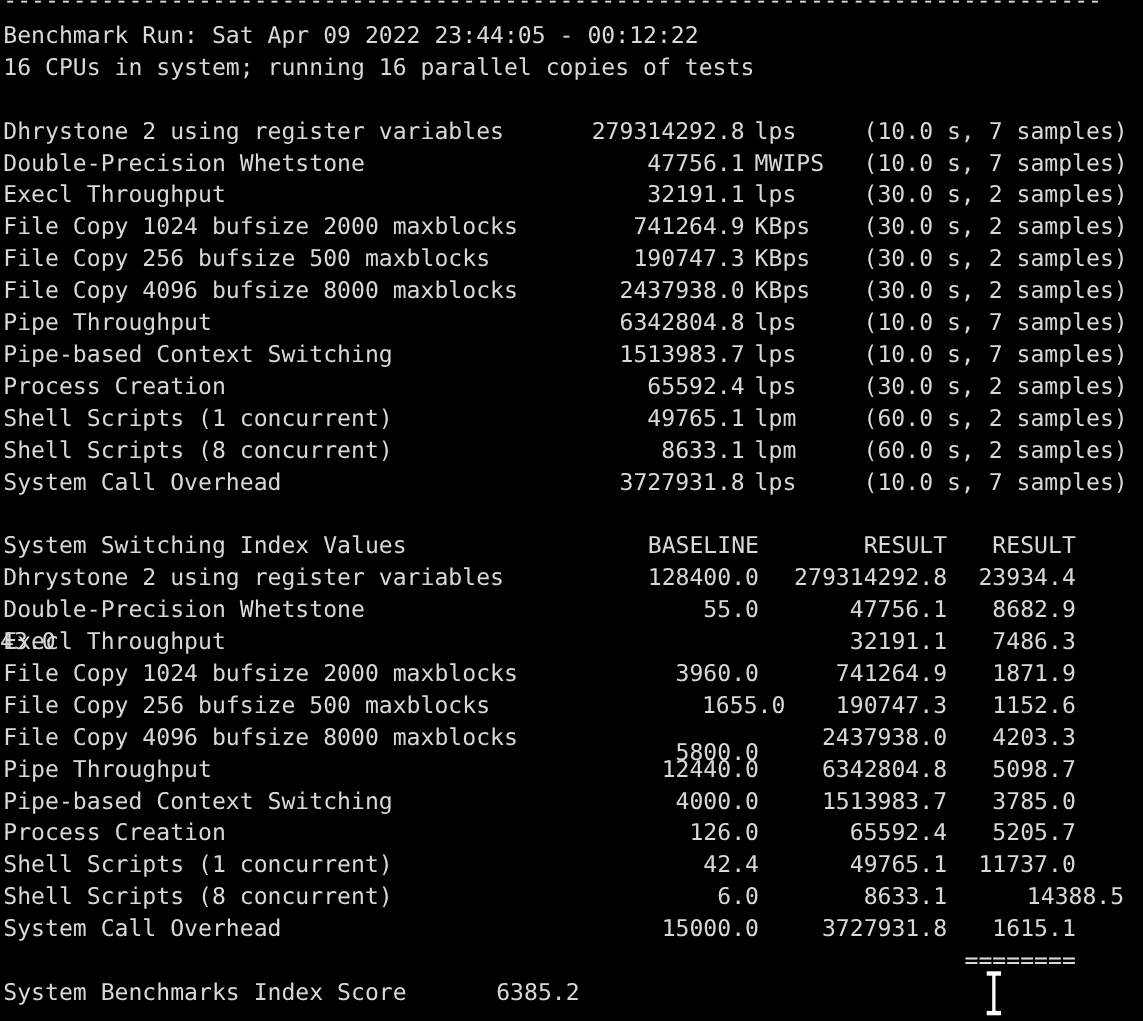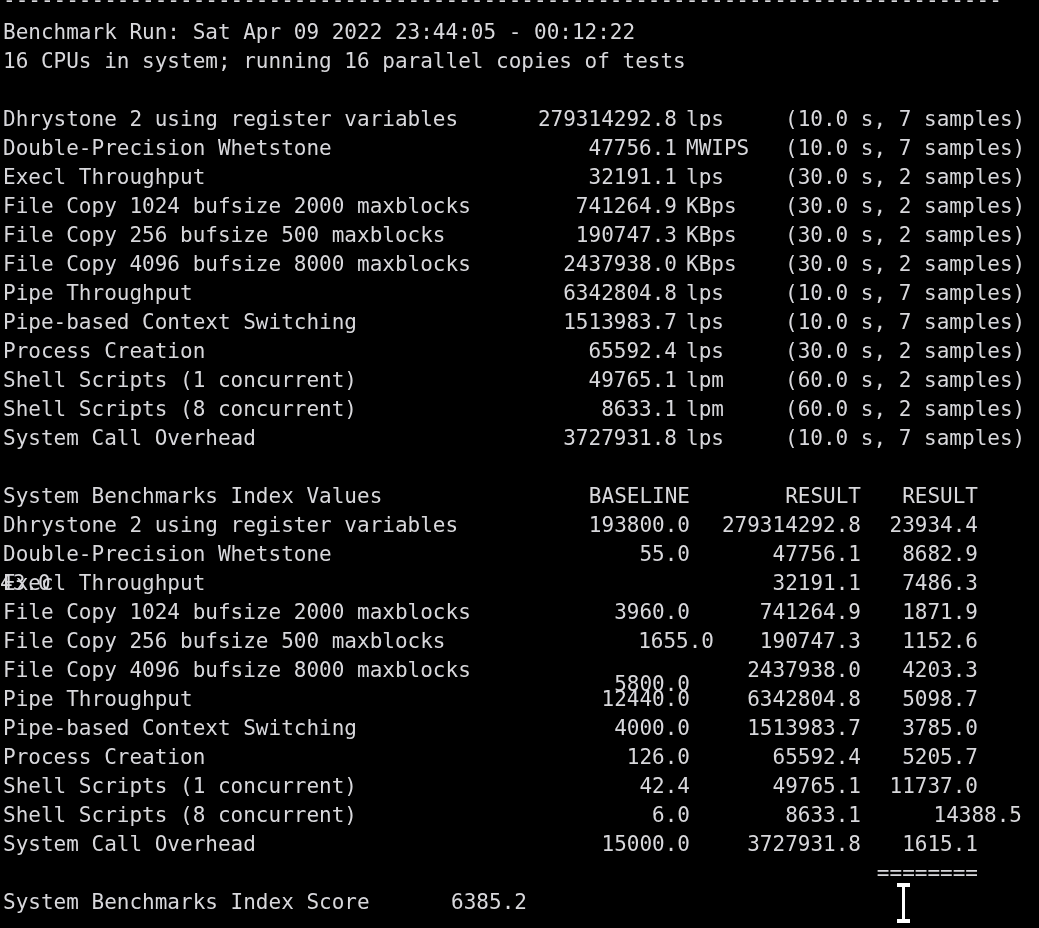--- a/index.html
+++ b/index.html
@@ -166,28 +166,28 @@
       <div>
         <div class="seg" style="top: 424px; left: 3px;">System Call Overhead</div>
         <div class="seg" style="top: 424px; left: 0px; width: 677px; text-align: right;">3727931.8</div>
         <div class="seg" style="top: 424px; left: 686px;">lps</div>
         <div class="seg" style="top: 424px; left: 785px;">(10.0 s, 7 samples)</div>
       </div>
     </div>
 
   <div id="index-block">
       <div>
-        <div class="seg" style="top: 482px; left: 3px;">System Benchmarks Index Values</div>
+        <div class="seg" style="top: 482px; left: 3px;">System Switching Index Values</div>
         <div class="seg" style="top: 482px; left: 0px; width: 690px; text-align: right;">BASELINE</div>
         <div class="seg" style="top: 482px; left: 0px; width: 861px; text-align: right;">RESULT</div>
         <div class="seg" style="top: 482px; left: 0px; width: 978px; text-align: right;">RESULT</div>
       </div>
       <div>
         <div class="seg" style="top: 511px; left: 3px;">Dhrystone 2 using register variables</div>
-        <div class="seg" style="top: 511px; left: 0px; width: 690px; text-align: right;">193800.0</div>
+        <div class="seg" style="top: 511px; left: 0px; width: 690px; text-align: right;">128400.0</div>
         <div class="seg" style="top: 511px; left: 0px; width: 861px; text-align: right;">279314292.8</div>
         <div class="seg" style="top: 511px; left: 0px; width: 978px; text-align: right;">23934.4</div>
       </div>
       <div>
         <div class="seg" style="top: 540px; left: 3px;">Double-Precision Whetstone</div>
         <div class="seg" style="top: 540px; left: 0px; width: 690px; text-align: right;">55.0</div>
         <div class="seg" style="top: 540px; left: 0px; width: 861px; text-align: right;">47756.1</div>
         <div class="seg" style="top: 540px; left: 0px; width: 978px; text-align: right;">8682.9</div>
       </div>
       <div>

